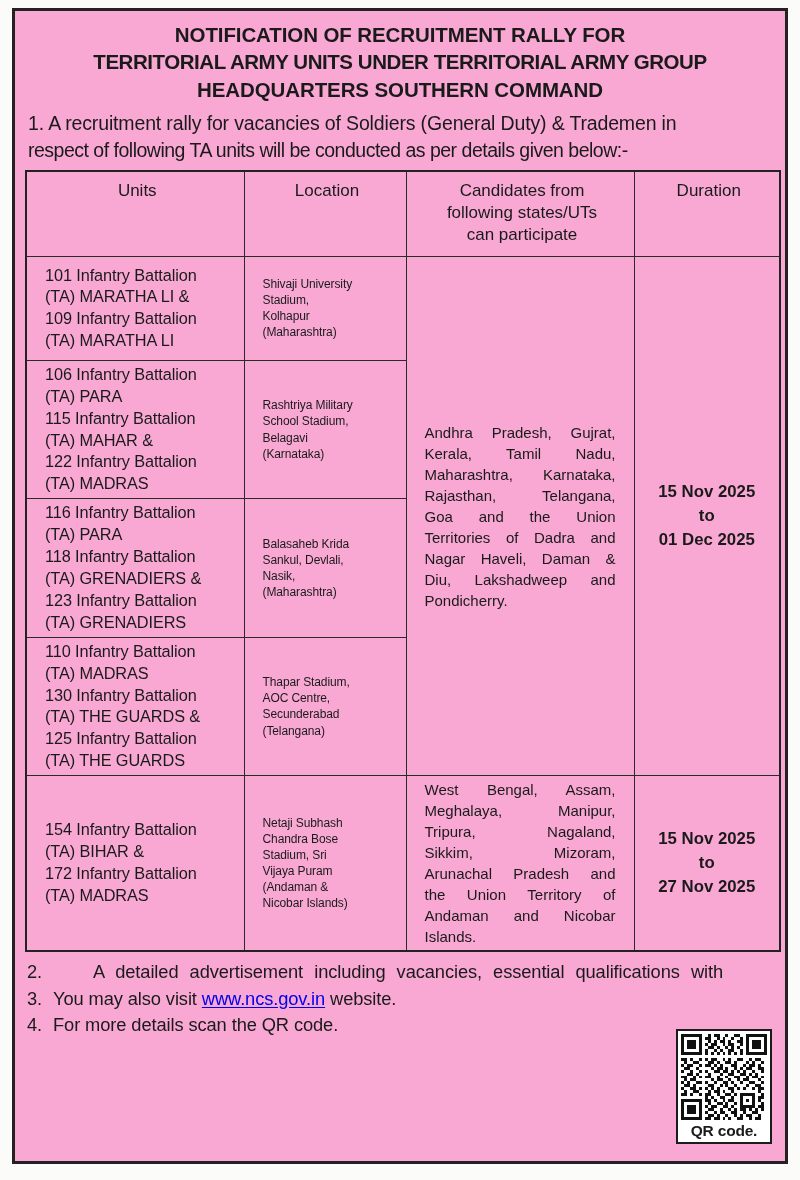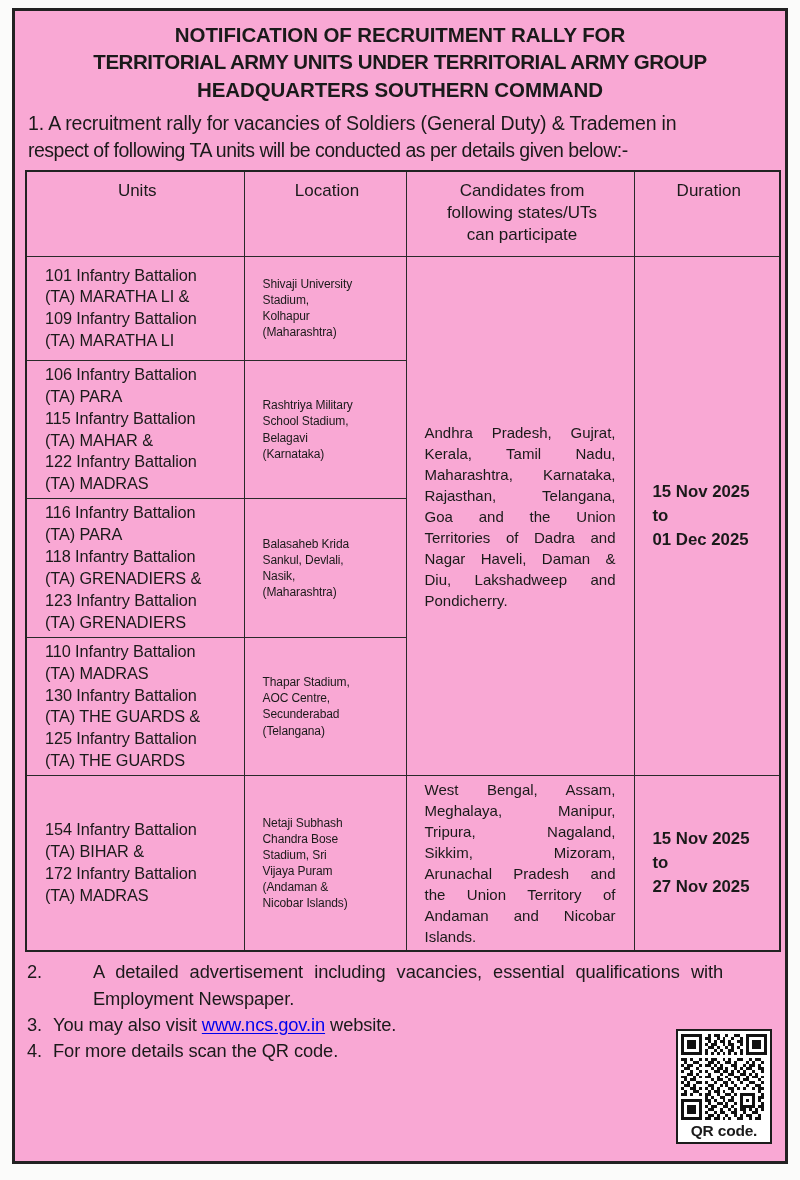--- a/index.html
+++ b/index.html
@@ -115,20 +115,21 @@
     white-space: nowrap;
   }
   td.cand .ln.last {
     text-align-last: left;
   }
 
   td.dur {
     font-size: 16.8px;
     font-weight: bold;
     line-height: 1.42;
+    text-align: center;
     vertical-align: middle;
   }
   td.dur .ln { display: block; }
 
   
   td.rowpad { height: 104px; }
 
   
   .notes {
     padding: 7px 4px 0 2px;
@@ -332,21 +333,20 @@
       </tr>
     </tbody>
   </table>
 
   <div class="notes">
 
     <div class="note justified note2">
       <span class="num">2.</span>
       <span class="body note2-body">
         <span class="ln j">A detailed advertisement including vacancies, essential qualifications with</span>
-        <span class="ln">Employment Newspaper.</span>
       </span>
     </div>
 
     <div class="note note3">
       <span class="num">3.</span>
       <span class="body"><span>You may also visit </span><a class="link" href="#">www.ncs.gov.in</a><span> website.</span></span>
     </div>
 
     <div class="note note4">
       <span class="num">4.</span>

